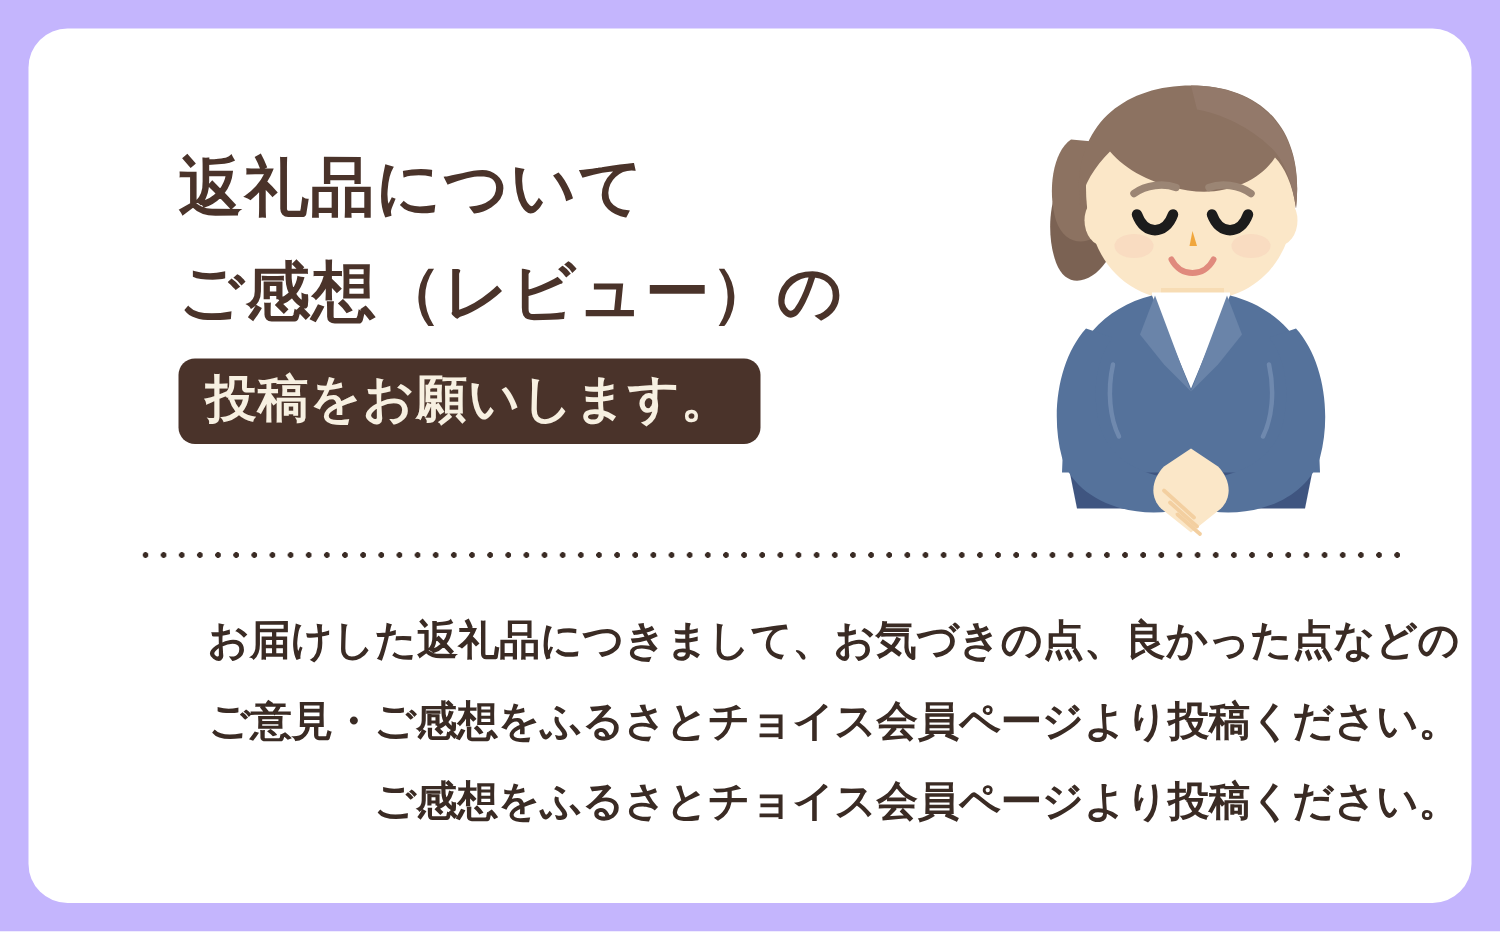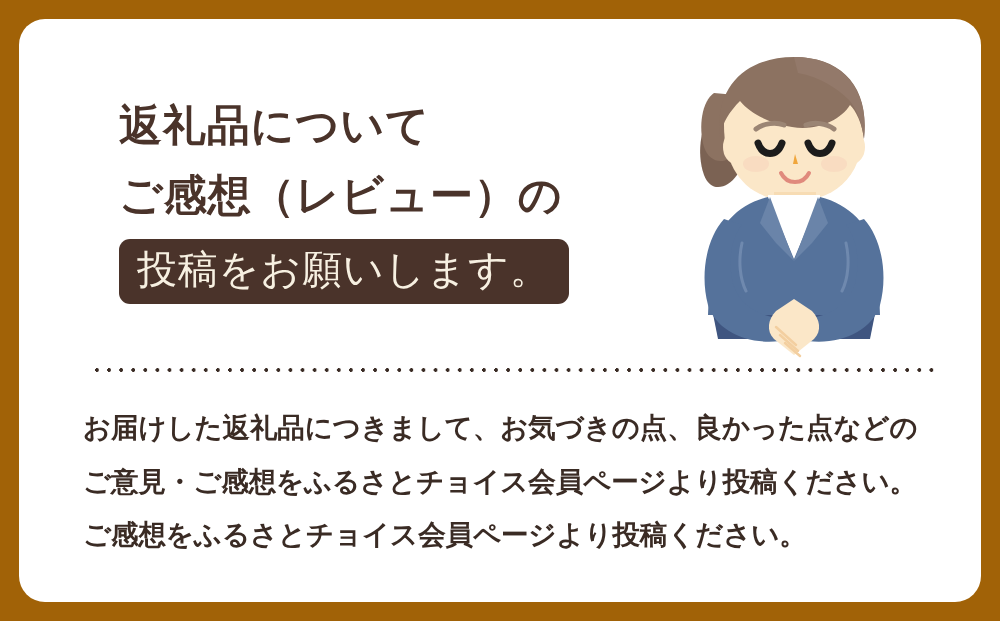--- a/index.html
+++ b/index.html
@@ -10,21 +10,21 @@
     width: 1000px;
     height: 621px;
     overflow: hidden;
     font-family: "DejaVu Sans", "Liberation Sans", sans-serif;
   }
 
   #banner {
     position: relative;
     width: 1000px;
     height: 621px;
-    background: #a16207;
+    background: #c4b5fd;
     box-sizing: border-box;
   }
 
   #card {
     position: absolute;
     left: 19px;
     top: 19px;
     width: 962px;
     height: 583px;
     background: #ffffff;
@@ -48,22 +48,22 @@
     white-space: nowrap;
   }
   #headline-badge {
     display: inline-block;
     margin-top: 9px;
     background: #4a332a;
     border-radius: 11px;
     padding: 7px 18px 10px 18px;
   }
   #headline-badge-text {
-    font-size: 40px;
-    font-weight: 400;
+    font-size: 34px;
+    font-weight: 700;
     color: #f7f0e1;
     line-height: 1.18;
     letter-spacing: 0.02em;
     white-space: nowrap;
   }
 
   
   #divider {
     position: absolute;
     left: 76px;
@@ -82,20 +82,21 @@
     top: 382px;
     width: 890px;
   }
   .body-line {
     font-size: 27.5px;
     font-weight: 700;
     color: #3a2b24;
     line-height: 1.95;
     letter-spacing: -0.004em;
     white-space: nowrap;
+    text-align: right;
   }
 
   
   #illustration {
     position: absolute;
     left: 645px;
     top: 28px;
     width: 300px;
     height: 320px;
   }

